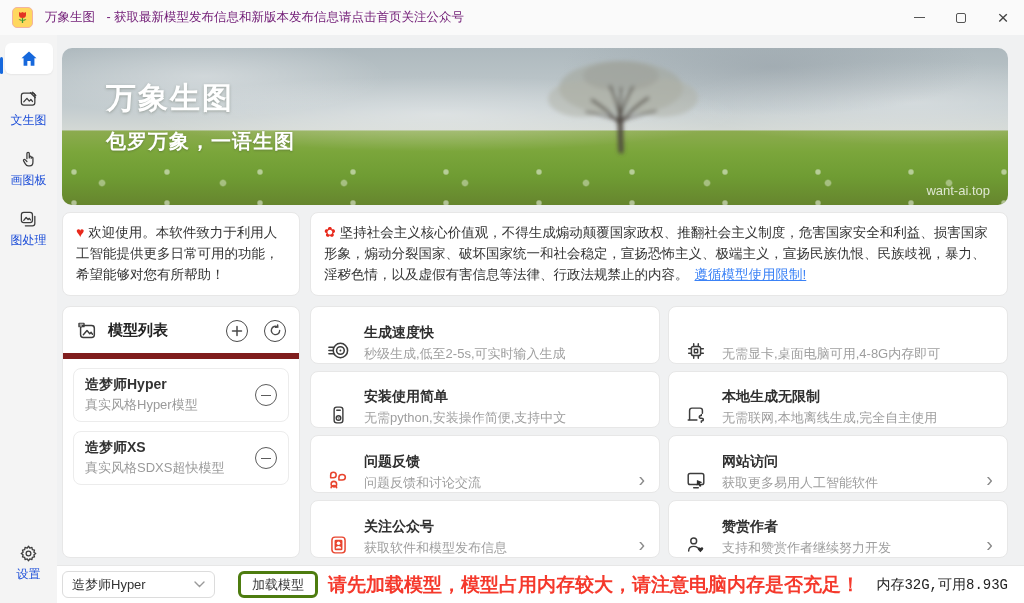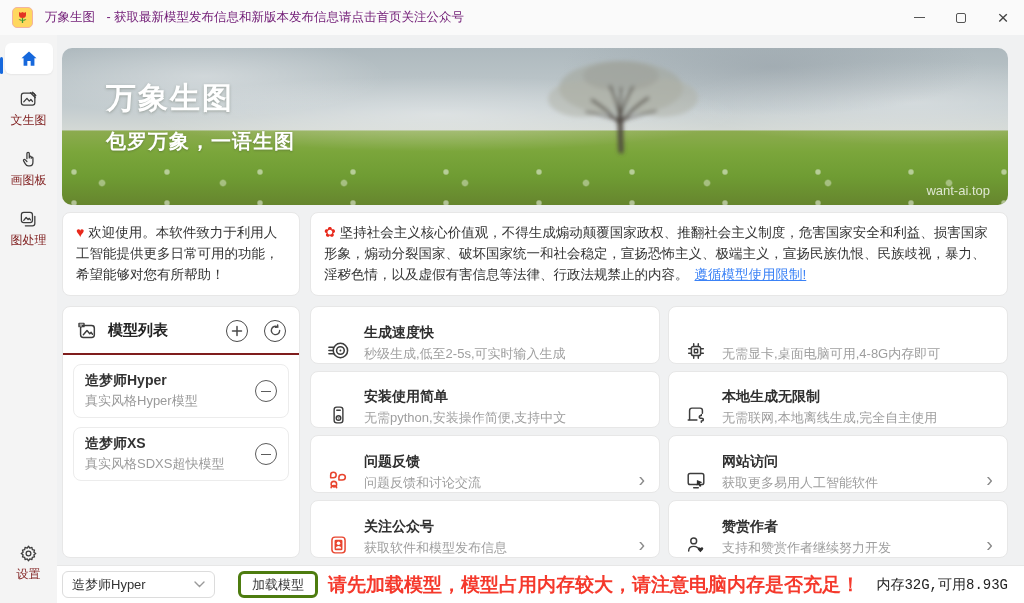--- a/index.html
+++ b/index.html
@@ -14,21 +14,21 @@
   .titlebar-text .tsep { margin:0 4px; }
   .win-controls { margin-left:auto; display:flex; height:35px; }
   .win-btn { width:42px; height:35px; display:flex; align-items:center; justify-content:center; color:#444; font-size:15px; cursor:default; }
   .maxbox { width:10px; height:10px; border:1.2px solid #555; border-radius:2px; }
   .minline { width:11px; border-top:1.4px solid #555; display:inline-block; }
 
   
   .appbody { flex:1; display:flex; min-height:0; }
   .sidebar { width:57px; flex-shrink:0; background:#f4f4f4; display:flex; flex-direction:column; align-items:center; padding:8px 0 6px; }
   .side-item { width:48px; padding:6px 0 5px; margin-bottom:9px; display:flex; flex-direction:column; align-items:center; gap:3px; border-radius:6px; position:relative; color:#3c3c3c; }
-  .side-item .slabel { font-size:12px; color:#7f1d1d; }
+  .side-item .slabel { font-size:12px; color:#1d4ed8; }
   .side-item.active { background:#ffffff; box-shadow:0 1px 2px rgba(0,0,0,.06); }
   .side-item.active::before { content:""; position:absolute; left:-5px; top:14px; width:3px; height:17px; border-radius:2px; background:#1668dc; }
   .side-spacer { flex:1; }
   .sicon { width:20px; height:20px; display:flex; align-items:center; justify-content:center; }
 
   .main { flex:1; display:flex; flex-direction:column; min-width:0; background:#f0f1f2; }
   .content { flex:1; min-height:0; display:flex; flex-direction:column; padding:13px 16px 7px 5px; }
 
   
   .banner { height:157px; flex-shrink:0; border-radius:10px; position:relative; overflow:hidden; background:linear-gradient(180deg,#aeb9be 0%,#c3cccf 38%,#d3d8d5 52%,#8cab4f 53%,#7ba63b 66%,#6f9c33 82%,#66852e 100%); }
@@ -54,21 +54,21 @@
   .notice-row { display:flex; gap:10px; margin-top:7px; flex-shrink:0; }
   .welcome-card { width:238px; flex-shrink:0; padding:9px 13px; font-size:13.5px; line-height:1.55; color:#333; }
   .disclaimer-card { flex:1; padding:9px 13px; font-size:13.5px; line-height:1.55; color:#333; }
   .red-glyph { color:#e8291c; margin-right:4px; font-size:14px; }
   .policy-link { color:#3b82f6; text-decoration:underline; margin-left:6px; cursor:pointer; }
 
   .content-row { display:flex; gap:10px; margin-top:10px; flex:1; min-height:0; }
 
   
   .model-panel { width:238px; flex-shrink:0; display:flex; flex-direction:column; }
-  .model-head { display:flex; align-items:center; gap:10px; padding:13px 13px 11px; border-bottom:2px solid #7f1d1d; }
+  .model-head { display:flex; align-items:center; gap:10px; padding:13px 13px 11px; border-bottom:6px solid #7f1d1d; }
   .model-head-title { font-size:15px; font-weight:bold; color:#222; flex:1; }
   .round-btn { width:22px; height:22px; border-radius:50%; border:1.4px solid #4a4a4a; display:flex; align-items:center; justify-content:center; background:#fff; cursor:pointer; margin-left:6px; }
   .model-item { margin:9px 10px 0; border:1px solid #ececec; border-radius:8px; padding:7px 11px; display:flex; align-items:center; }
   .model-item .mi-text { flex:1; min-width:0; }
   .mi-name { font-size:14px; font-weight:bold; color:#333; }
   .mi-desc { font-size:13px; color:#9a9a9a; margin-top:2px; }
   .minus-btn { width:22px; height:22px; border-radius:50%; border:1.4px solid #5c5c5c; background:#fff; position:relative; cursor:pointer; flex-shrink:0; }
   .minus-btn::after { content:""; position:absolute; left:5px; right:5px; top:50%; border-top:1.6px solid #5c5c5c; }
 
   

